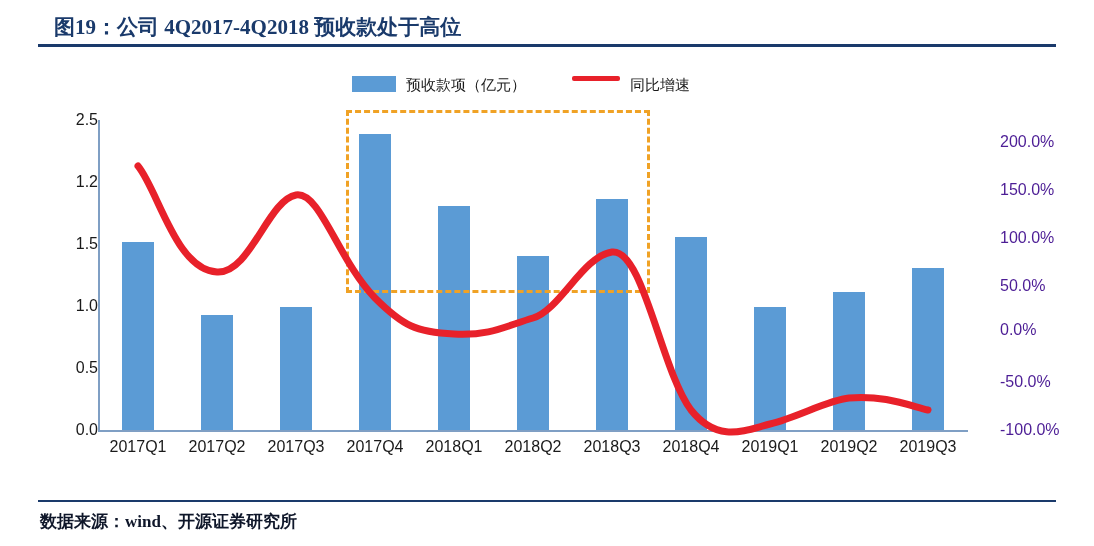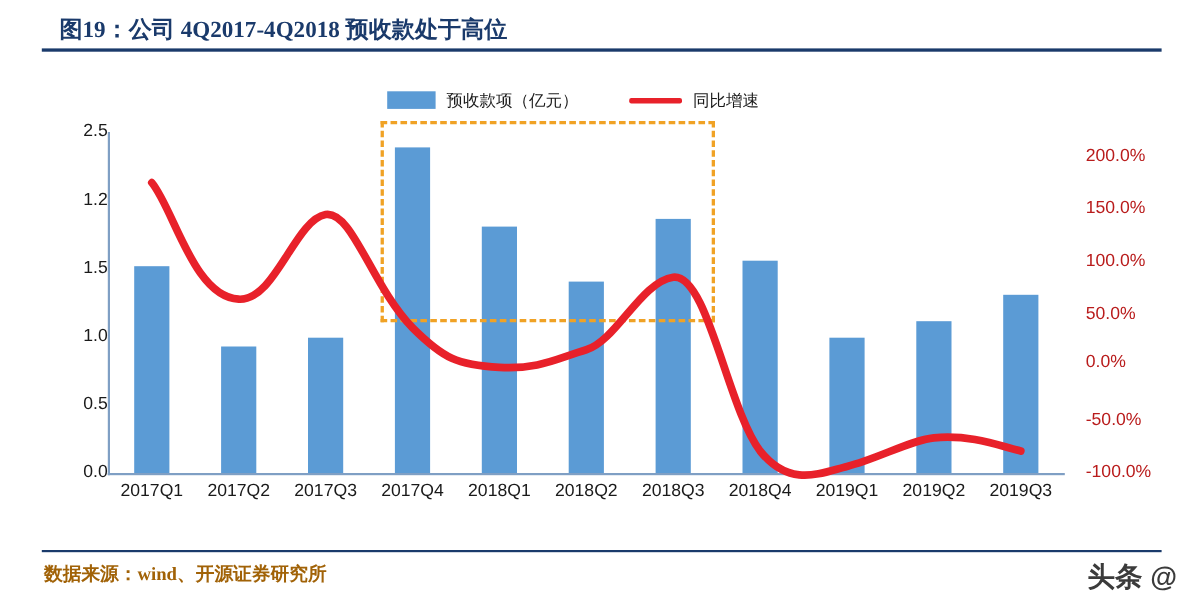--- a/index.html
+++ b/index.html
@@ -26,54 +26,54 @@
   }
   .rule-top{
     position:absolute;left:38px;top:44px;width:1018px;height:3px;background:#1a3a6b;
   }
   .rule-bottom{
     position:absolute;left:38px;top:500px;width:1018px;height:2px;background:#1a3a6b;
   }
   .source{
     position:absolute;left:40px;top:510px;
     font-family:"Liberation Serif", serif;
-    font-weight:bold;font-size:17px;color:#a16207;white-space:pre;
+    font-weight:bold;font-size:17px;color:#0f172a;white-space:pre;
   }
   
   .watermark{
     position:absolute;right:24px;top:508px;
     display:flex;align-items:center;gap:4px;
     font-family:"Liberation Sans", sans-serif;
     font-weight:bold;font-size:25px;
   }
   .watermark .wm-a{color:#3b3b3b;}
   .watermark .wm-b{color:#c8c8c8;}
   
   .legend{
     position:absolute;left:352px;top:76px;width:420px;height:30px;
-    display:flex;align-items:center;gap:10px;
+    display:flex;align-items:flex-start;gap:10px;
   }
   .legend .sw-bar{width:44px;height:16px;background:#5b9bd5;}
   .legend .sw-line{width:48px;height:5px;background:#e8212a;border-radius:2px;}
   .legend .lg-label{font-size:15px;color:#1a1a1a;white-space:pre;}
   .legend .gap{width:26px;}
   
   .plot{
     position:absolute;left:98px;top:120px;width:870px;height:312px;
   }
   .axis-left, .axis-bottom{position:absolute;background:#7f9fc4;}
   .axis-left{left:0;top:0;width:2px;height:312px;}
   .axis-bottom{left:0;top:310px;width:870px;height:2px;}
   .ytick{
     position:absolute;right:100%;
     font-size:16px;color:#1a1a1a;transform:translateY(-50%);white-space:nowrap;
   }
   .ytick-r{
-    position:absolute;left:100%;margin-left:19px;
-    font-size:16px;color:#b91c1c;transform:translateY(-50%);white-space:nowrap;
+    position:absolute;left:100%;margin-left:32px;
+    font-size:16px;color:#4c1d95;transform:translateY(-50%);white-space:nowrap;
   }
   .bar{
     position:absolute;bottom:2px;background:#5b9bd5;
   }
   .xlab{
     position:absolute;top:318px;font-size:16px;color:#1a1a1a;
     transform:translateX(-50%);white-space:nowrap;
   }
   svg.overlay{position:absolute;left:0;top:0;width:870px;height:312px;overflow:visible;}
   .hl-box{
@@ -143,14 +143,13 @@
   <div class="xlab" style="left:514px">2018Q3</div>
   <div class="xlab" style="left:593px">2018Q4</div>
   <div class="xlab" style="left:672px">2019Q1</div>
   <div class="xlab" style="left:751px">2019Q2</div>
   <div class="xlab" style="left:830px">2019Q3</div>
 </div>
 
 <div class="rule-bottom"></div>
 <div class="source">数据来源：wind、开源证券研究所</div>
 <div class="watermark">
-  <span class="wm-a">头条 @</span>
 </div>
 
 </body></html>

